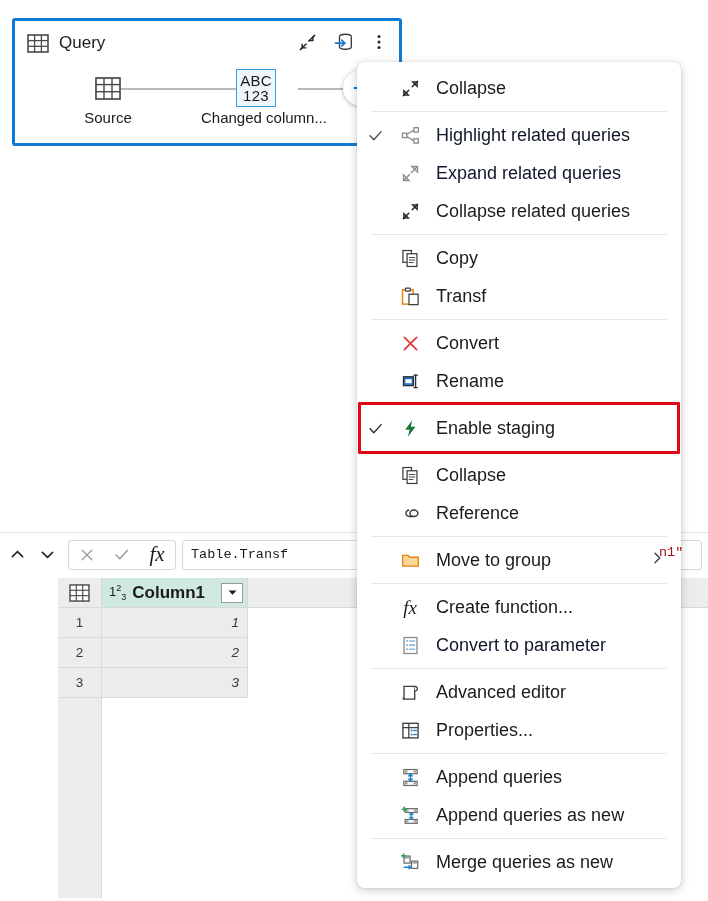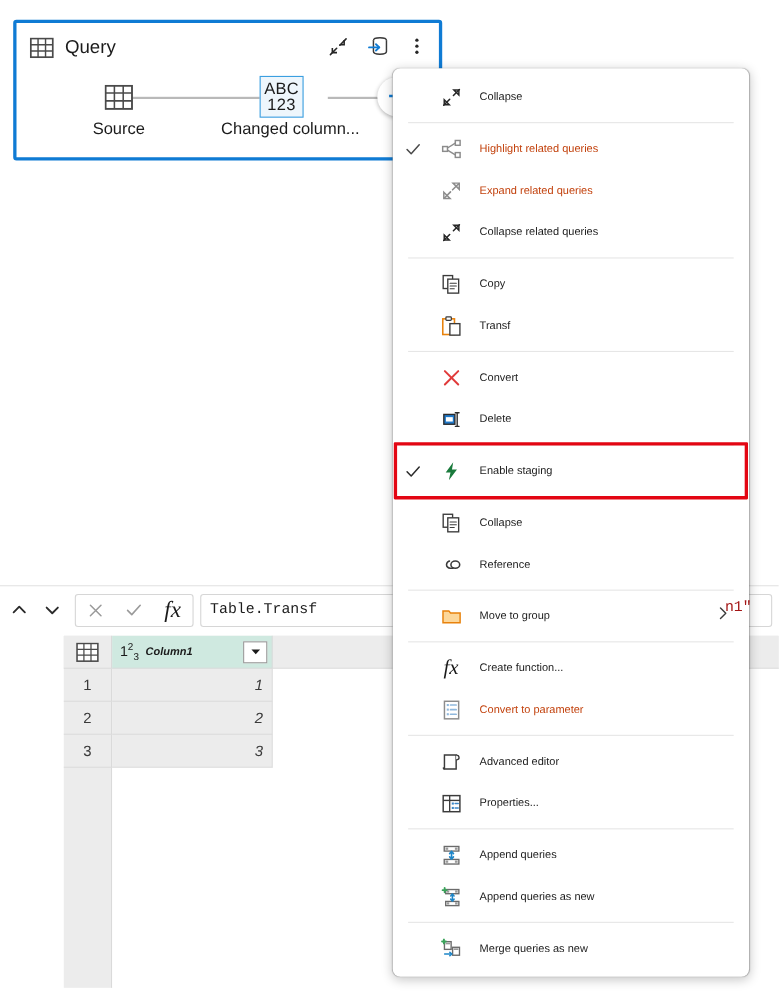--- a/index.html
+++ b/index.html
@@ -94,21 +94,21 @@
     width: 44px; border-right: 1px solid #d9d9d9; border-bottom: 1px solid #d9d9d9;
     display: flex; align-items: center; justify-content: center; background: #ececec;
   }
   .gh-col {
     width: 146px; background: #cfe9e0; border-right: 1px solid #d9d9d9; border-bottom: 1px solid #d9d9d9;
     display: flex; align-items: center; padding: 0 4px 0 7px; gap: 6px;
   }
   .type-badge { font-size: 13px; color: #1b1b1b; white-space: nowrap; }
   .type-badge sup { font-size: 9px; }
   .type-badge sub { font-size: 9px; }
-  .col-name { font-size: 10px; font-weight: bold; color: #1b1b1b; white-space: nowrap; flex: 1 1 auto; font-style: italic; }
+  .col-name { font-size: 17px; font-weight: bold; color: #1b1b1b; white-space: nowrap; flex: 1 1 auto; }
   .col-filter {
     width: 22px; height: 20px; background: #ffffff; border: 1px solid #9a9a9a;
     display: flex; align-items: center; justify-content: center;
   }
   .gh-rest { flex: 1 1 auto; background: #ececec; border-bottom: 1px solid #d9d9d9; }
 
   .grid-row { display: flex; height: 30px; }
   .gr-num {
     width: 44px; background: #ececec; border-right: 1px solid #d9d9d9; border-bottom: 1px solid #d9d9d9;
     display: flex; align-items: center; justify-content: center;
@@ -132,24 +132,24 @@
     padding: 7px 0 7px 0;
     z-index: 30;
   }
   .mi {
     position: relative; height: 38px; display: flex; align-items: center;
     padding-left: 0; cursor: default;
   }
   .mi-check { width: 36px; display: flex; align-items: center; justify-content: center; }
   .mi-icon { width: 34px; display: flex; align-items: center; justify-content: center; }
   .mi-label {
-    margin-left: 9px; font-size: 10px; color: #1b1b1b; white-space: nowrap;
+    margin-left: 9px; font-size: 18px; color: #1b1b1b; white-space: nowrap;
     font-family: "Liberation Sans", sans-serif;
   }
-  .mi.disabled .mi-label { color: #c2410c; }
+  .mi.disabled .mi-label { color: #0f172a; }
   .mi-chevron { position: absolute; right: 16px; top: 50%; transform: translateY(-50%); }
   .mi-sep { height: 1px; background: #e6e6e6; margin: 4px 14px; }
 
   .hl-box {
     position: absolute; left: 1px; top: 314px; width: 322px; height: 52px;
     border: 3px solid #e30613; border-radius: 1px; pointer-events: none; z-index: 40;
   }
 </style>
 </head>
 <body>
@@ -430,21 +430,21 @@
             <svg viewBox="0 0 20 20" width="19" height="19">
               <rect x="2.6" y="5" width="10.6" height="9.4" fill="#1f78c8" stroke="#2b2b2b" stroke-width="1.3"></rect>
                 <rect x="4.6" y="7.6" width="6.6" height="4.2" fill="#ffffff"></rect>
                 <g stroke="#2b2b2b" stroke-width="1.3" fill="none" stroke-linecap="round">
                   <line x1="15.4" y1="3.4" x2="15.4" y2="16.4"></line>
                   <path d="M13.6 3.4 H17.2"></path>
                 <path d="M13.6 16.4 H17.2"></path>
               </g>
             </svg>
           </span>
-          <span class="mi-label">Delete</span>
+          <span class="mi-label">Rename</span>
         </div>
         <div class="mi-sep"></div>
         <div class="mi">
           <span class="mi-check">
             <svg viewBox="0 0 20 20" width="17" height="17">
     <polyline points="3.6,10.4 8,15 16.6,5.4" fill="none" stroke="#2b2b2b" stroke-width="1.6" stroke-linecap="round" stroke-linejoin="round"></polyline>
             </svg>
           </span>
           <span class="mi-icon">
             <svg viewBox="0 0 20 20" width="19" height="19">

